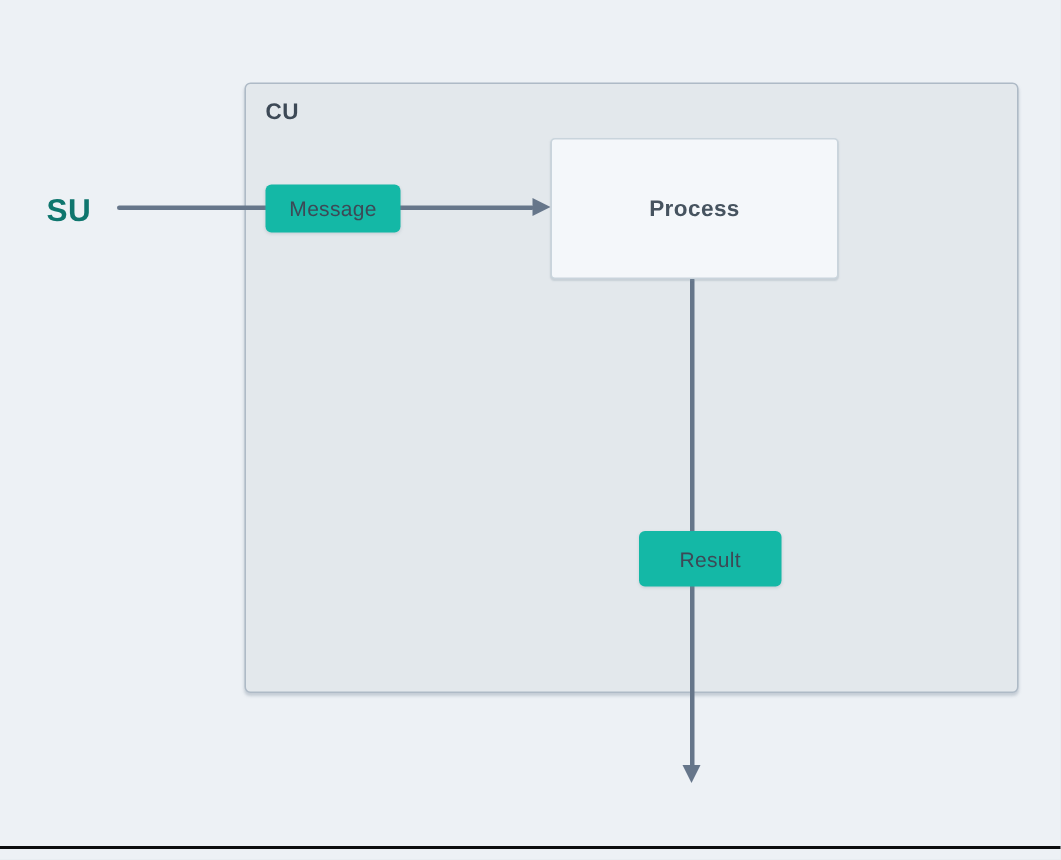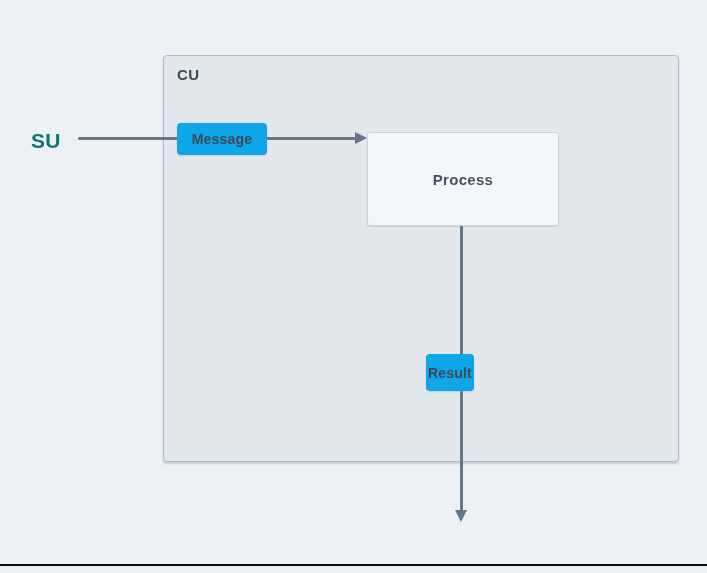--- a/index.html
+++ b/index.html
@@ -58,21 +58,20 @@
     top: 92px;
     width: 190px;
     height: 92px;
     background: #f4f7fa;
     border: 1px solid #c9d4dc;
     border-radius: 3px;
     box-shadow: 0 1px 1px rgba(120, 138, 154, 0.25);
     display: flex;
     align-items: center;
     justify-content: center;
-    margin-top: 40px;
   }
   .process-box .node-label {
     font-size: 15px;
     font-weight: 700;
     letter-spacing: 0.3px;
     color: #46535f;
   }
   
   .h-arrow-line {
     position: absolute;
@@ -108,41 +107,41 @@
     top: 510px;
     width: 0;
     height: 0;
     border-left: 6.5px solid transparent;
     border-right: 6.5px solid transparent;
     border-top: 12px solid #66768a;
   }
   
   .edge-label {
     position: absolute;
-    background: #0ea5e9;
+    background: #14b8a6;
     border-radius: 4px;
     box-shadow: 0 1px 2px rgba(120, 138, 154, 0.25);
     display: flex;
     align-items: center;
     justify-content: center;
     font-size: 14px;
-    font-weight: 700;
+    font-weight: 400;
     letter-spacing: 0.2px;
     color: #3d4956;
   }
   .message-label {
     left: 177px;
     top: 123px;
     width: 90px;
     height: 32px;
   }
   .result-label {
     left: 426px;
     top: 354px;
-    width: 48px;
+    width: 95px;
     height: 37px;
   }
   
   .bottom-rule {
     position: absolute;
     left: 0;
     top: 564px;
     width: 707px;
     height: 2px;
     background: #0c0d0e;

